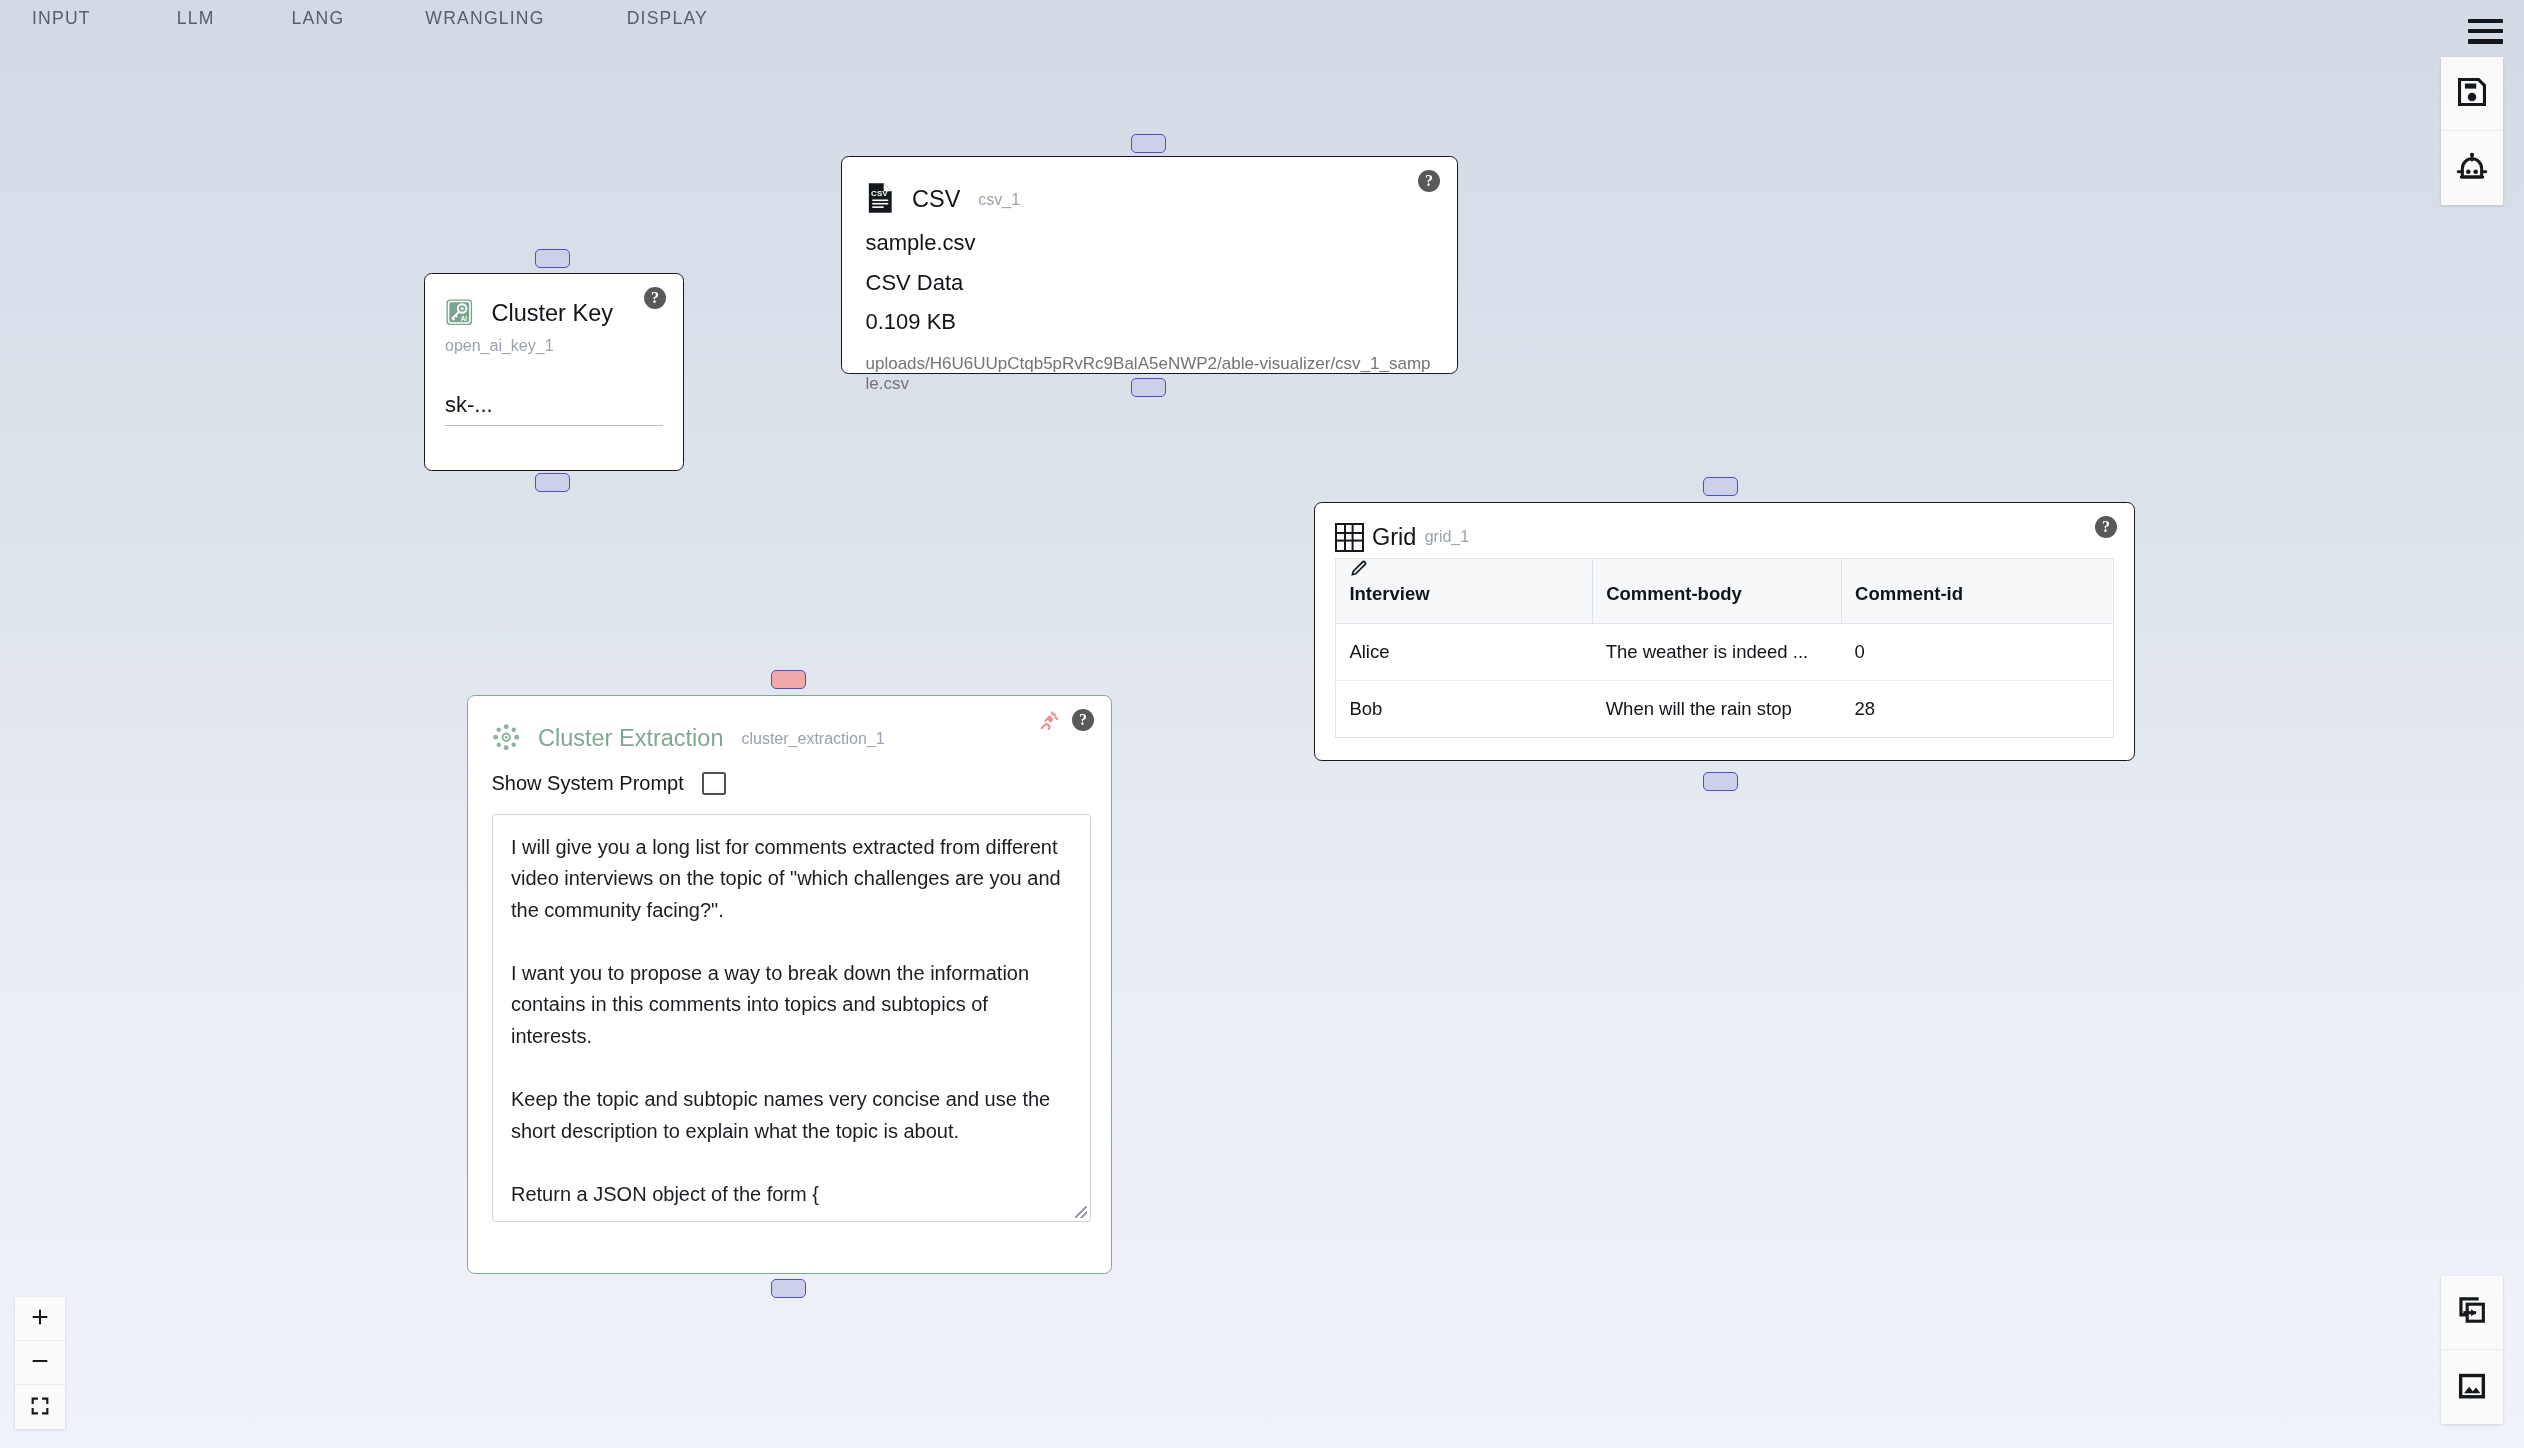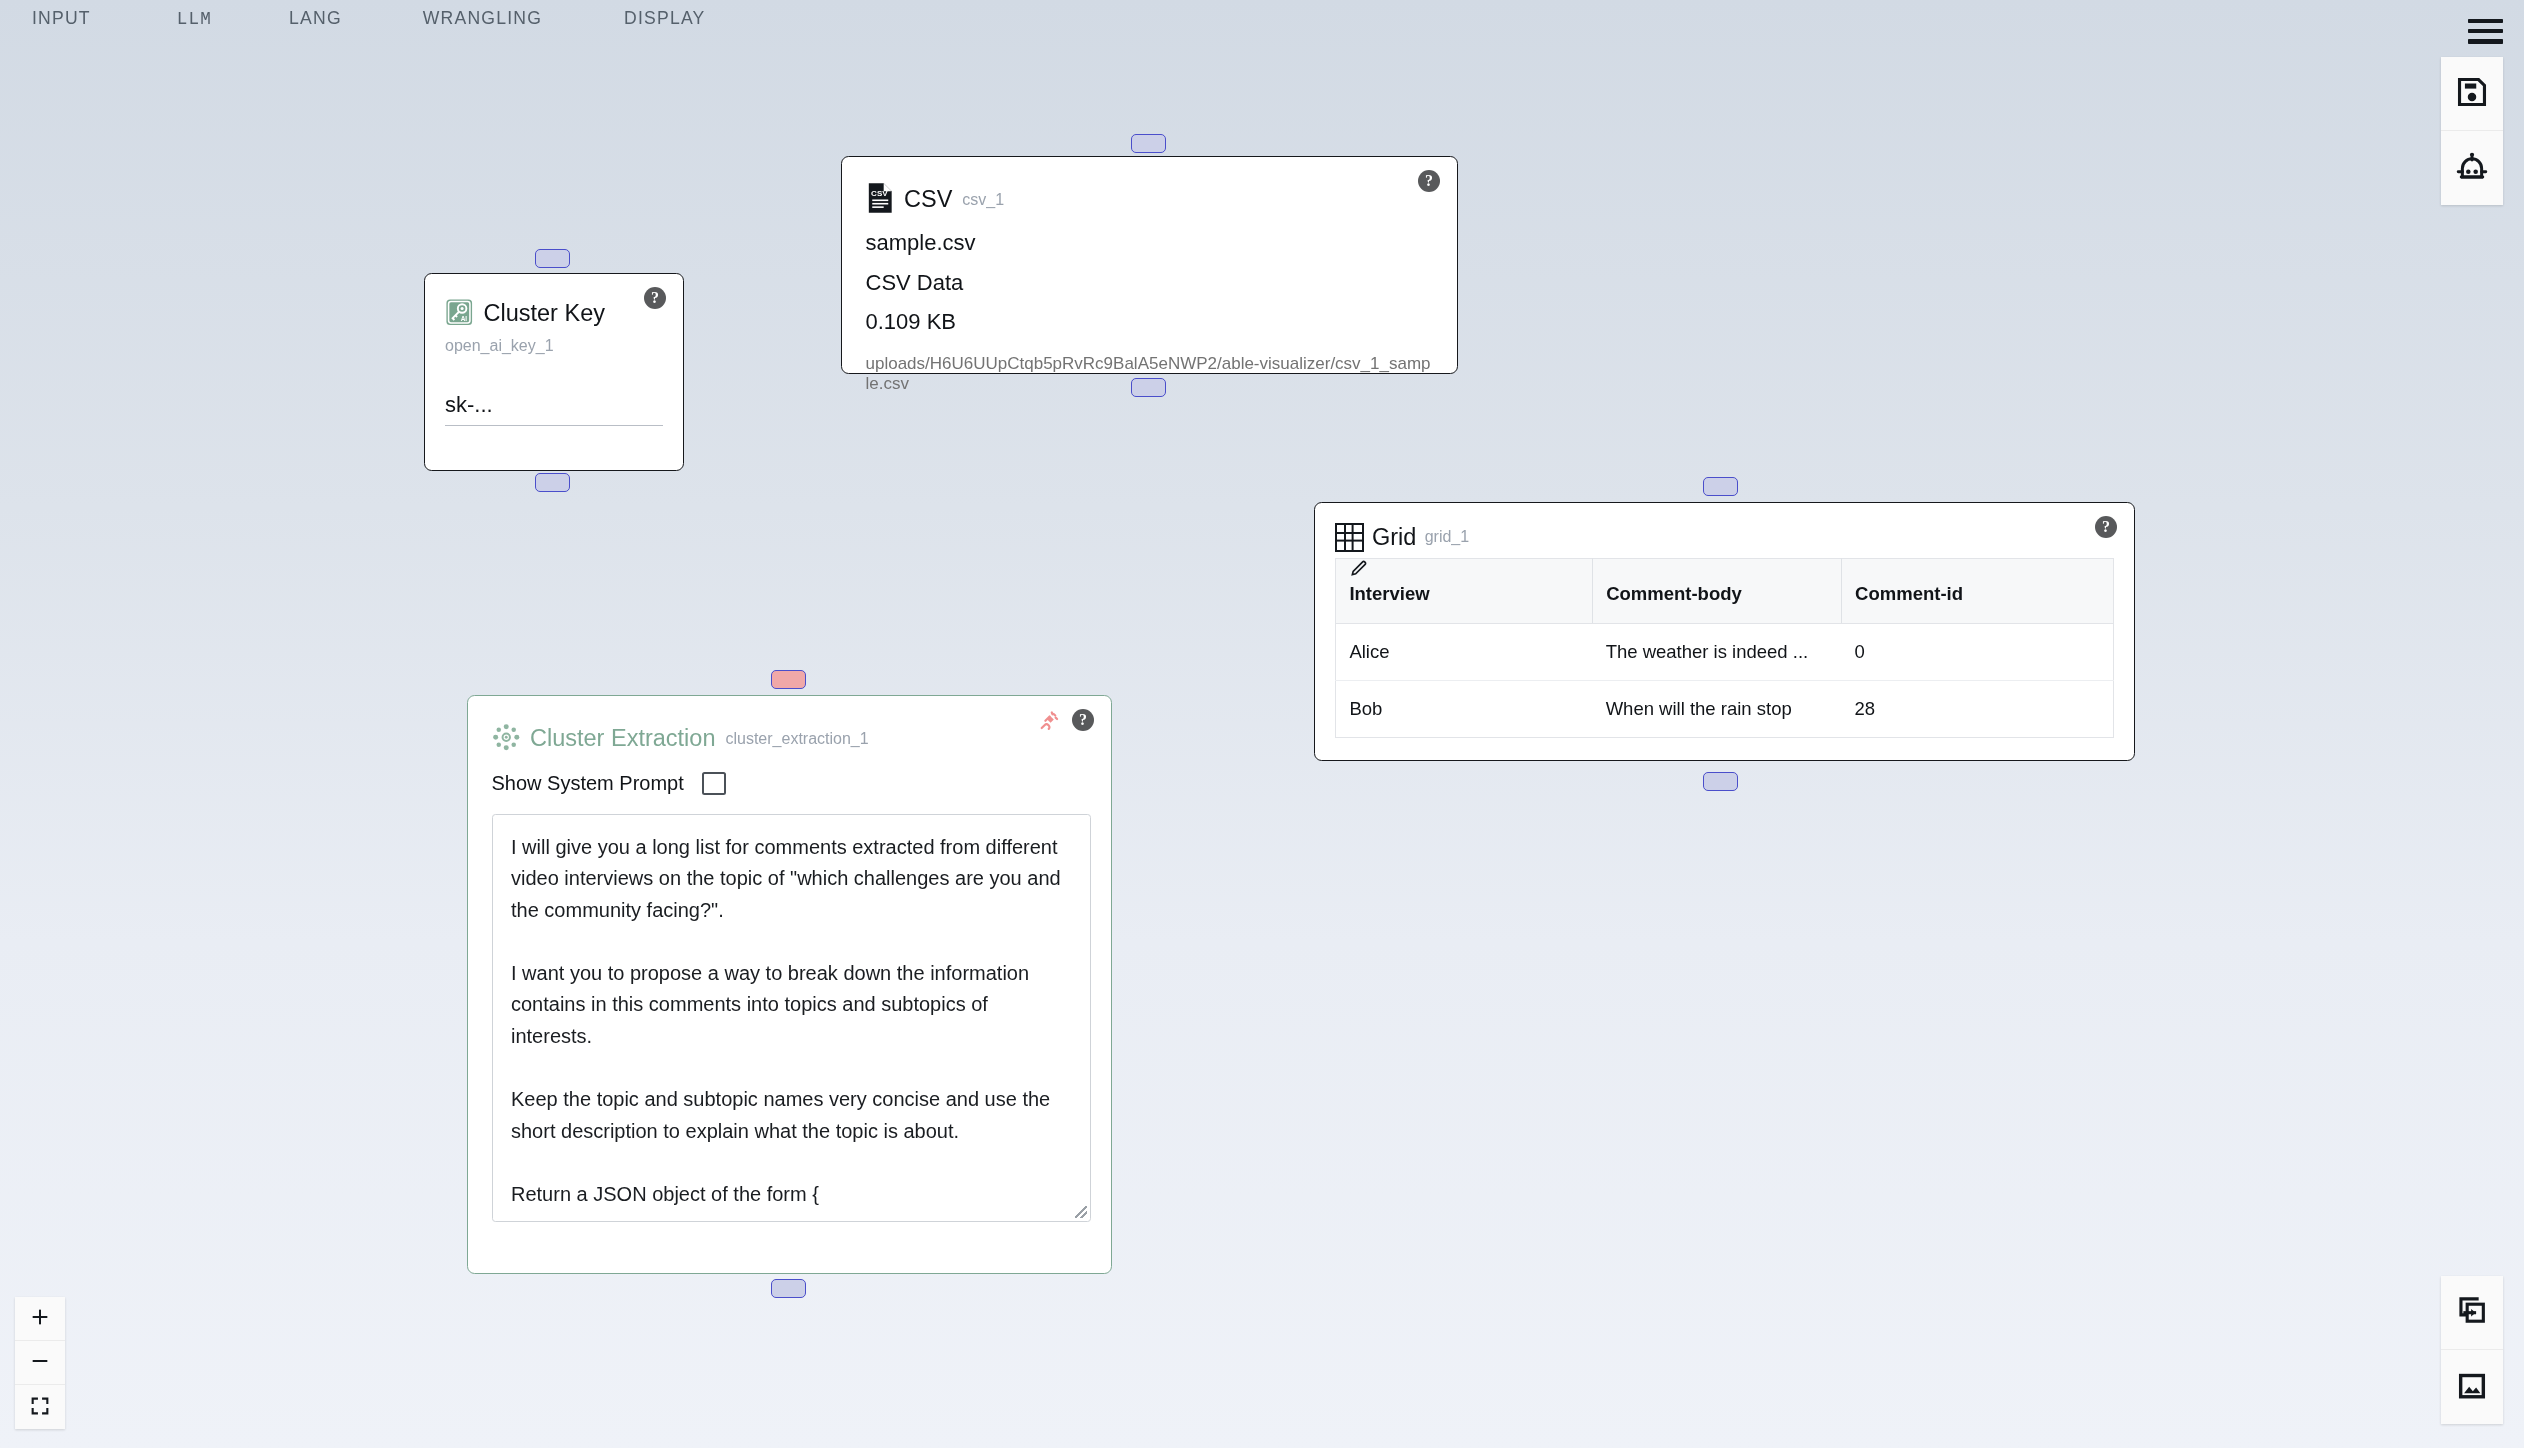--- a/index.html
+++ b/index.html
@@ -27,21 +27,21 @@
   .nav-item {
     color: #55606b;
     font-size: 17.6px;
     letter-spacing: 1.2px;
     font-weight: 400;
     margin-right: 82px;
     cursor: pointer;
     white-space: nowrap;
   }
   .nav-item:nth-child(1){ margin-right: 86px; }
-  .nav-item:nth-child(2){ margin-right: 77px; font-family: Liberation Mono, monospace; }
+  .nav-item:nth-child(2){ margin-right: 77px; }
   .nav-item:nth-child(3){ margin-right: 81px; }
 
   
   #hamburger {
     position: absolute; top: 18.5px; right: 22px;
     width: 35px; height: 25px;
     display: flex; flex-direction: column; justify-content: space-between;
     cursor: pointer; z-index: 60;
   }
   #hamburger span { display:block; height: 4.2px; background: #14181d; border-radius: 0.8px; }
@@ -80,21 +80,21 @@
     position: absolute; top: 13.4px; right: 17px;
     width: 22px; height: 22px; border-radius: 50%;
     background: #58595b; color: #fff;
     font-size: 16px; font-weight: bold;
     display: flex; align-items: center; justify-content: center;
     font-family: "Liberation Serif", serif;
     cursor: pointer;
   }
   .node-head {
     display: flex; align-items: center;
-    gap: 10px;
+    gap: 18px;
   }
   .node-title {
     font-size: 23.5px; color: #111418; font-weight: 400;
     white-space: nowrap;
   }
   .node-title.green { color: #7fa894; }
   .node-id {
     font-size: 16px; color: #9aa2ad; font-weight: 400;
     white-space: nowrap;
   }

